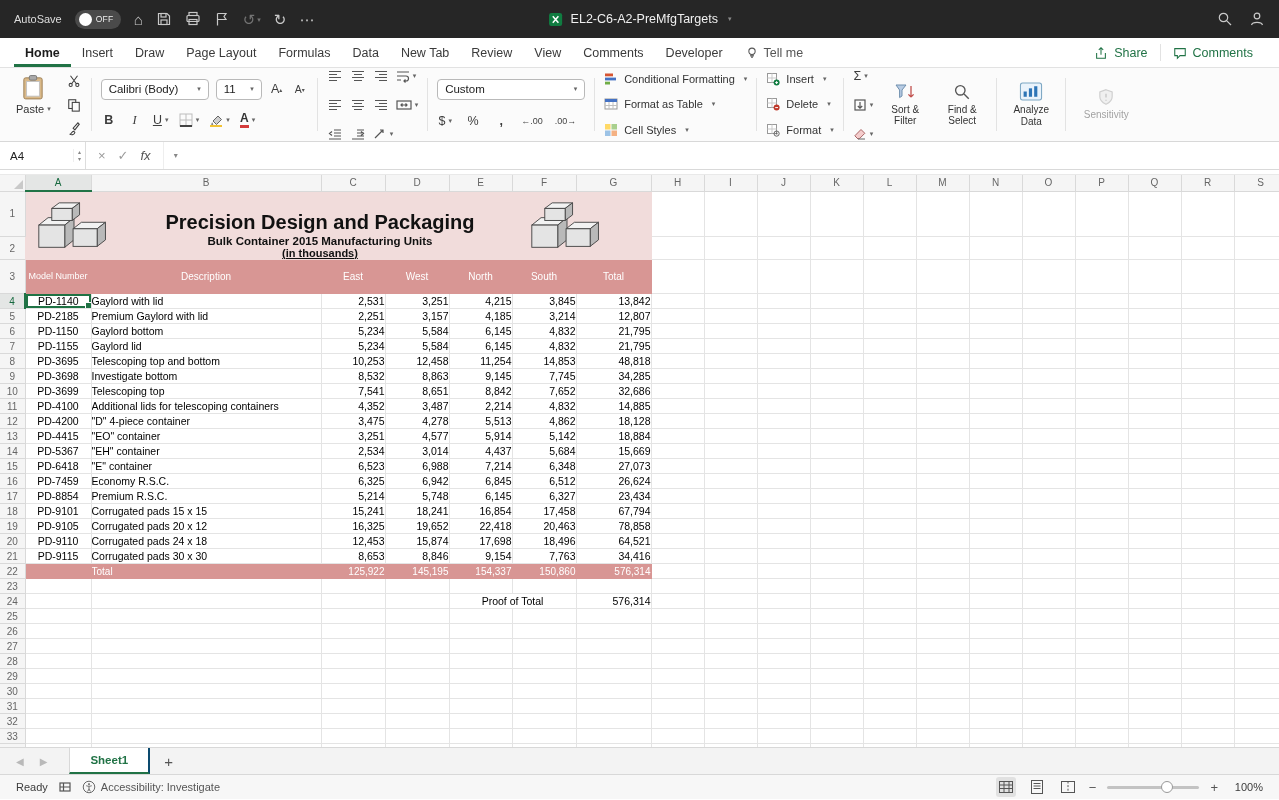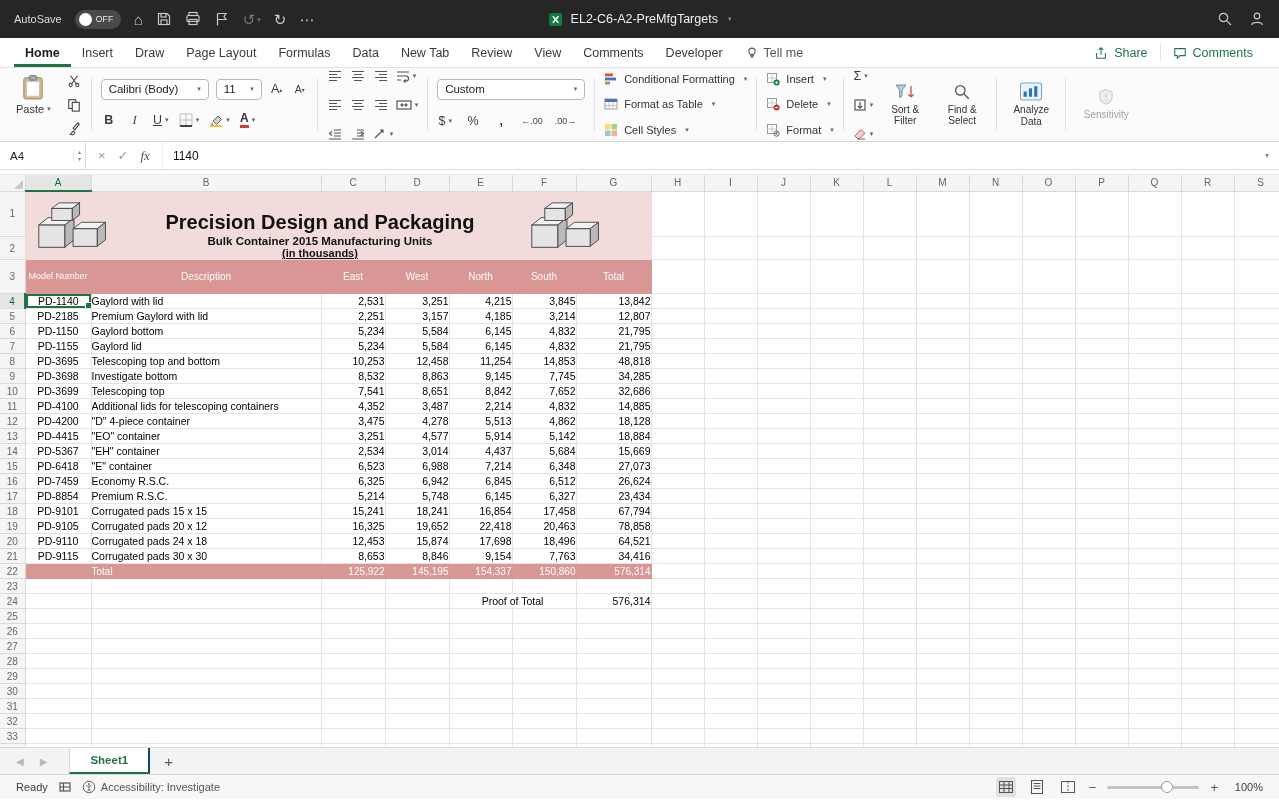--- a/index.html
+++ b/index.html
@@ -52,21 +52,21 @@
   .dec{font-size:9px;color:#444;cursor:pointer;white-space:nowrap}
   .bigbtn{display:flex;flex-direction:column;align-items:center;justify-content:center;gap:3px;font-size:10px;line-height:1.15;color:#333;text-align:center;padding:0 3px;cursor:pointer;align-self:center}
   .bigbtn .lbl{width:44px}
   .dimg{opacity:.45}
   
   .fbar{height:28px;background:#fff;border-bottom:1px solid #d9d9d9;display:flex;align-items:stretch}
   .namebox{width:86px;border-right:1px solid #ddd;display:flex;align-items:center;justify-content:space-between;padding:0 4px 0 10px;font-size:11.5px;color:#222;cursor:pointer}
   .stepper{display:flex;flex-direction:column;font-size:6px;color:#888;line-height:1.1;padding-left:4px;border-left:1px solid #eee}
   .fb-icons{display:flex;align-items:center;gap:12px;padding:0 12px;border-right:1px solid #eee}
   .fbi{color:#9a9a9a;font-size:13px;cursor:pointer}
-  .fbi.fx{font-family:Liberation Serif, serif;font-style:italic;color:#555;font-size:13px}
+  .fbi.fx{font-family:Liberation Sans, sans-serif;font-style:italic;color:#555;font-size:13px}
   .fb-input{flex:1;display:flex;align-items:center;padding:0 10px;font-size:12px;color:#111;cursor:text}
   .fb-expand{display:flex;align-items:center;padding:0 10px;color:#888;font-size:8px;cursor:pointer}
   .gap{height:5px;background:#fff;border-bottom:1px solid #e9e9e9}
   
   .sheetarea{height:572px;overflow:hidden;background:#fff}
   .gridtbl{border-collapse:collapse;table-layout:fixed;width:1287px}
   .gridtbl th,.gridtbl td{padding:0;font-weight:400;overflow:hidden;white-space:nowrap}
   .ch{background:#f5f5f5;border-right:1px solid #d9d9d9;border-bottom:1px solid #d9d9d9;font-size:10px;color:#666;text-align:center;vertical-align:middle;cursor:pointer}
   .rhh{background:#f5f5f5;border-right:1px solid #d9d9d9;border-bottom:1px solid #d9d9d9;font-size:10px;color:#666;text-align:center;vertical-align:middle;cursor:pointer}
   .corner i{display:block;width:0;height:0;margin:4px 2px 1px auto;border-left:9px solid transparent;border-bottom:9px solid #c9c9c9}
@@ -520,21 +520,20 @@
     <span class="stepper">
         <span>▴</span>
         <span>▾</span>
       </span>
   </div>
   <div class="fb-icons">
     <span class="fbi">×</span>
     <span class="fbi">✓</span>
     <span class="fbi fx">fx</span>
   </div>
-  <div class="fb-input">1140</div>
   <span class="fb-expand">▾</span>
 </div>
 <div class="gap"></div>
 
 <div class="sheetarea" id="sheetarea">
     <table class="gridtbl">
       <colgroup>
         <col style="width:25px">
         <col style="width:66px">
         <col style="width:230px">

